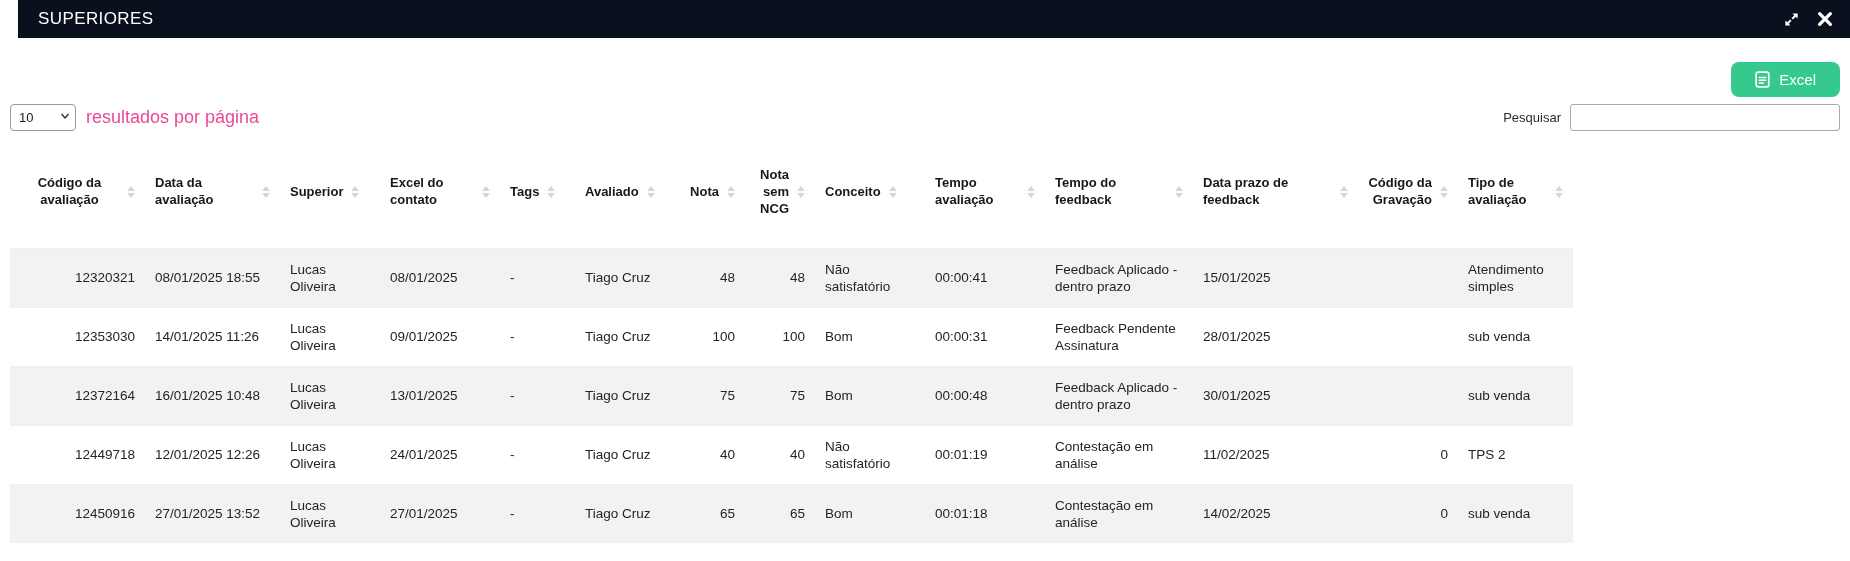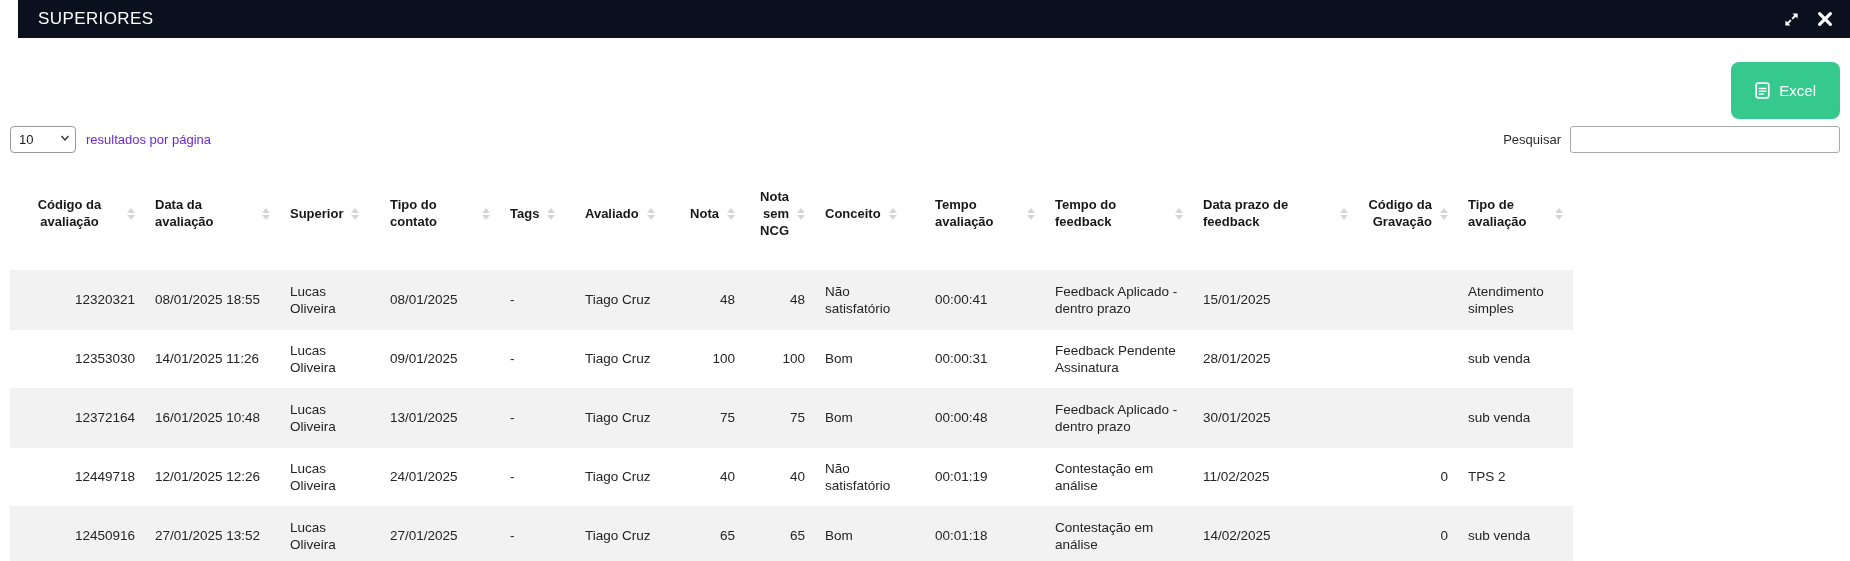--- a/index.html
+++ b/index.html
@@ -11,31 +11,31 @@
     justify-content: space-between; padding: 0 16px 0 20px; margin-left: 18px; }
   .titlebar-title { color: #ffffff; font-size: 17px; font-weight: 500; letter-spacing: .4px; }
   .titlebar-actions { display: flex; align-items: center; gap: 16px; }
   .tb-icon { display: inline-flex; cursor: pointer; }
 
   
   .content { padding: 0 10px; }
 
   .toolbar-row { display: flex; justify-content: flex-end; margin-top: 24px; }
   .excel-btn { display: inline-flex; align-items: center; gap: 9px; background: #36c98e;
-    color: #ffffff; border: none; border-radius: 8px; padding: 20px 24px; font-size: 15px;
+    color: #ffffff; border: none; border-radius: 8px; padding: 9px 24px; font-size: 15px;
     font-family: inherit; cursor: pointer; }
 
   .controls-row { display: flex; justify-content: space-between; align-items: center; margin-top: 7px; }
   .page-size-wrap { display: flex; align-items: center; gap: 10px; }
   .select-shell { position: relative; display: inline-block; }
   .select-shell select { appearance: none; -webkit-appearance: none; width: 66px; height: 27px;
     border: 1px solid #9a9a9a; border-radius: 4px; background: #fff; font-size: 13px;
     font-family: inherit; padding: 0 24px 0 8px; color: #1b1b1b; cursor: pointer; }
   .select-chevron { position: absolute; right: 6px; top: 8px; pointer-events: none; display: inline-flex; }
-  .results-label { font-size: 13px; color: #6d28d9; }
+  .results-label { font-size: 18px; color: #ec4899; }
 
   .search-wrap { display: flex; align-items: center; gap: 9px; margin-left: 12px; }
   .search-label { font-size: 13px; color: #2b2b2b; }
   .search-input { width: 270px; height: 27px; border: 1px solid #a9a9a9; border-radius: 3px;
     font-size: 13px; font-family: inherit; padding: 0 8px; color: #1b1b1b; background: #fff; }
 
   
   table.grid { border-collapse: collapse; table-layout: fixed; width: 1563px; margin-top: 6px; }
   .grid th { font-size: 13px; font-weight: bold; color: #181818; line-height: 1.3;
     padding: 30px 10px; vertical-align: middle; text-align: left; cursor: pointer; }
@@ -132,21 +132,21 @@
             <div class="th-inner">
               <span class="th-label">Superior</span>
               <span class="sort-icon">
                 <i class="up"></i>
                 <i class="down"></i>
               </span>
             </div>
           </th>
           <th class="al-left" style="width: 120px;">
             <div class="th-inner">
-              <span class="th-label">Tipo do contato</span>
+              <span class="th-label">Excel do contato</span>
               <span class="sort-icon">
                 <i class="up"></i>
                 <i class="down"></i>
               </span>
             </div>
           </th>
           <th class="al-left" style="width: 75px;">
             <div class="th-inner">
               <span class="th-label">Tags</span>
               <span class="sort-icon">

